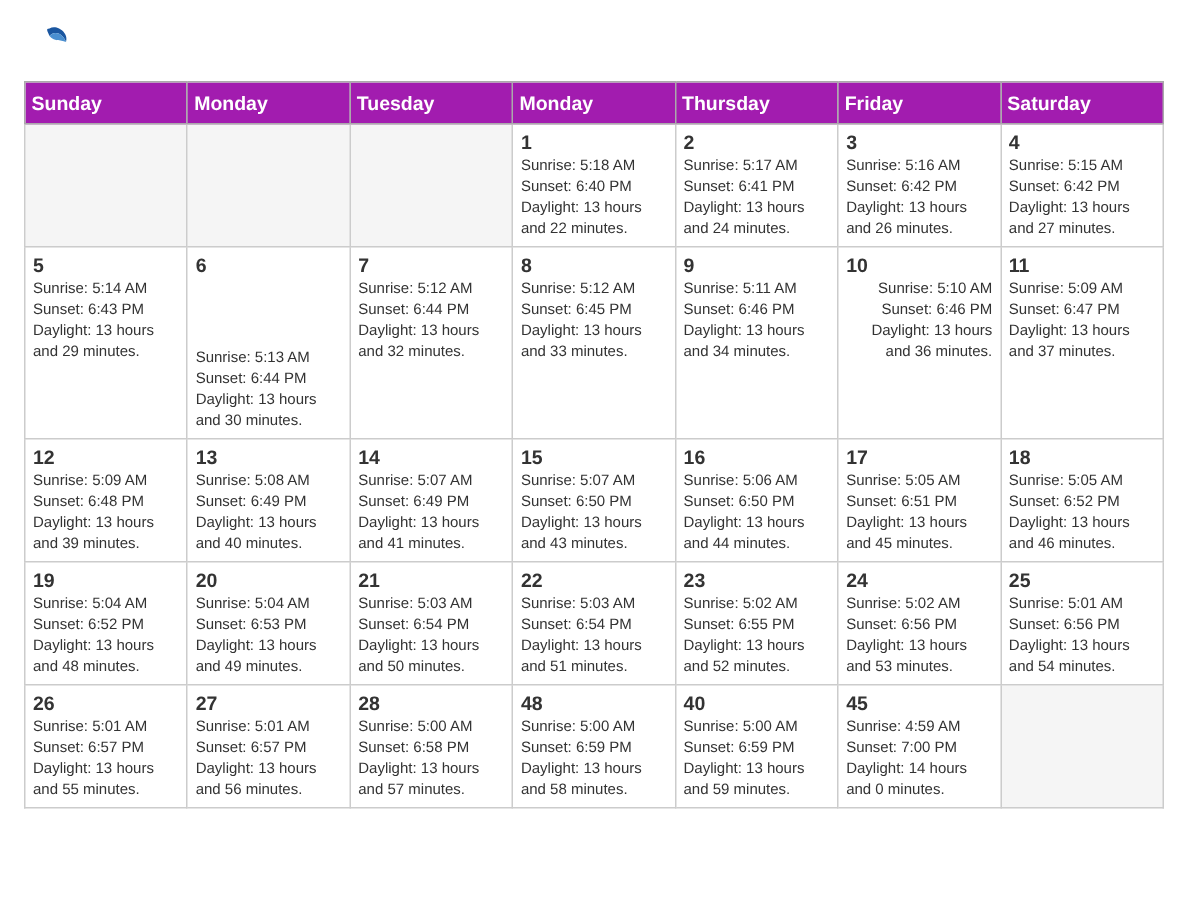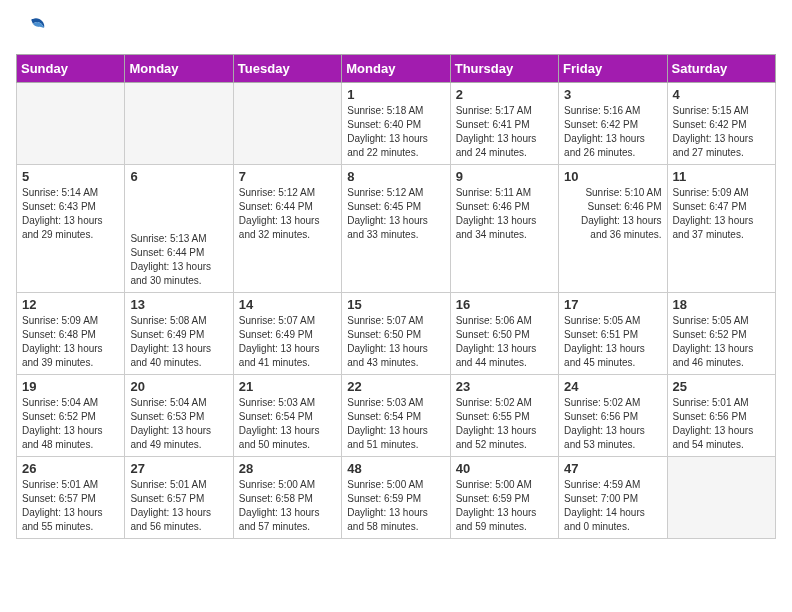--- a/index.html
+++ b/index.html
@@ -338,21 +338,21 @@
 and 58 minutes.</div>
         </td>
         <td>
           <div class="day-number">40</div>
           <div class="day-info" style="white-space: pre-line;">Sunrise: 5:00 AM
 Sunset: 6:59 PM
 Daylight: 13 hours
 and 59 minutes.</div>
         </td>
         <td>
-          <div class="day-number">47</div>
+          <div class="day-number">45</div>
           <div class="day-info" style="white-space: pre-line;">Sunrise: 4:59 AM
 Sunset: 7:00 PM
 Daylight: 14 hours
 and 0 minutes.</div>
         </td>
         <td class="empty"></td>
       </tr>
     </tbody>
 </table>
 

